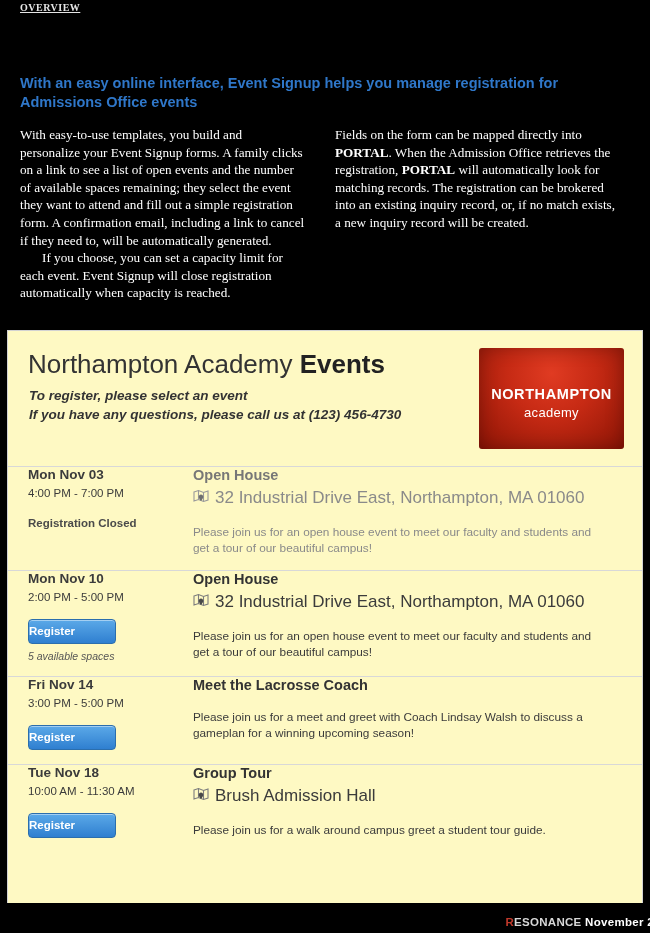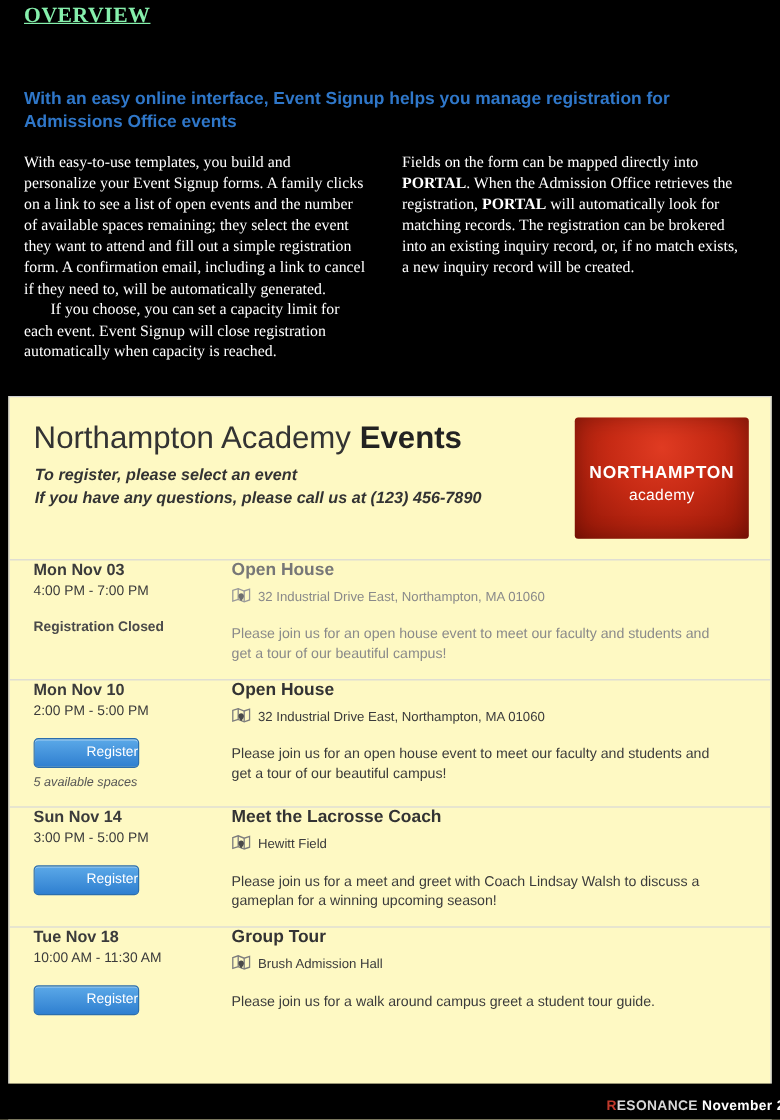--- a/index.html
+++ b/index.html
@@ -21,23 +21,23 @@
     height: 330px;
     background: #000;
     color: #fff;
   }
   .overview-kicker {
     position: absolute;
     left: 20px;
     top: 2px;
     font-family: "Liberation Serif", serif;
     font-weight: bold;
-    font-size: 18px;
+    font-size: 10px;
     letter-spacing: 0.5px;
-    color: #86efac;
+    color: #e5e5e5;
     text-decoration: underline;
   }
   .headline {
     position: absolute;
     left: 18px;
     top: 22px;
     font-family: "Liberation Serif", serif;
     font-weight: bold;
     font-size: 27px;
     color: #2f77c9;
@@ -173,24 +173,24 @@
   .ev-closed {
     margin-top: 18px;
     font-size: 11.5px;
     font-weight: bold;
     color: #4a4a4a;
   }
   .btn-register {
     margin-top: 16px;
     display: inline-block;
     width: 86px;
-    text-align: right;
+    text-align: left;
     padding: 5px 0 6px 0;
     font-size: 11.5px;
-    font-weight: normal;
+    font-weight: bold;
     color: #fff;
     border-radius: 4px;
     background: linear-gradient(#5ba9e8, #2f7fd0);
     border: 1px solid #2b6ead;
     box-shadow: inset 0 1px 0 rgba(255,255,255,0.45);
     cursor: pointer;
   }
   .ev-spaces {
     margin-top: 6px;
     font-size: 10.5px;
@@ -205,23 +205,23 @@
     font-size: 14.5px;
     font-weight: bold;
     color: #777;
   }
   .event-row.active .ev-name {
     color: #333;
   }
   .ev-loc {
     margin-top: 5px;
     display: flex;
-    align-items: flex-end;
+    align-items: flex-start;
     gap: 6px;
-    font-size: 11px;
+    font-size: 17px;
     color: #8a8a8a;
   }
   .event-row.active .ev-loc {
     color: #3b3b3b;
   }
   .map-icon {
     display: inline-block;
     width: 16px;
     height: 16px;
     flex: 0 0 16px;
@@ -291,21 +291,21 @@
 <div class="shot">
 
   <div class="shot-header">
     <div class="shot-title">
       <span>Northampton Academy</span>
       <span class="strong">Events</span>
     </div>
 
     <div class="shot-sub">
       <div>To register, please select an event</div>
-      <div>If you have any questions, please call us at (123) 456-7890</div>
+      <div>If you have any questions, please call us at (123) 456-4730</div>
     </div>
 
     <div class="logo">
       <div class="l1">NORTHAMPTON</div>
       <div class="l2">academy</div>
     </div>
   </div>
 
   <div class="events">
 
@@ -349,36 +349,26 @@
             </svg>
           </span>
           <span>32 Industrial Drive East, Northampton, MA 01060</span>
         </div>
         <div class="ev-desc">Please join us for an open house event to meet our faculty and students and get a tour of our beautiful campus!</div>
       </div>
     </div>
 
     <div class="event-row active">
       <div class="ev-left">
-        <div class="ev-date">Sun Nov 14</div>
+        <div class="ev-date">Fri Nov 14</div>
         <div class="ev-time">3:00 PM - 5:00 PM</div>
         <div class="btn-register">Register</div>
       </div>
       <div class="ev-right">
         <div class="ev-name">Meet the Lacrosse Coach</div>
-        <div class="ev-loc">
-          <span class="map-icon">
-            <svg viewBox="0 0 16 16" width="16" height="16" aria-hidden="true">
-              <path d="M1 4 L5.5 2.5 L10.5 4.5 L15 3 L15 12 L10.5 13.5 L5.5 11.5 L1 13 Z" fill="none" stroke="#7d7d7d" stroke-width="1.1"></path>
-              <path d="M5.5 2.5 L5.5 11.5 M10.5 4.5 L10.5 13.5" fill="none" stroke="#7d7d7d" stroke-width="1.1"></path>
-              <path d="M8 6.4 c1.3 0 2.3 1 2.3 2.3 0 1.7 -2.3 4.3 -2.3 4.3 s-2.3 -2.6 -2.3 -4.3 c0 -1.3 1 -2.3 2.3 -2.3 z" fill="#4a4a4a"></path>
-            </svg>
-          </span>
-          <span>Hewitt Field</span>
-        </div>
         <div class="ev-desc">Please join us for a meet and greet with Coach Lindsay Walsh to discuss a gameplan for a winning upcoming season!</div>
       </div>
     </div>
 
     <div class="event-row active">
       <div class="ev-left">
         <div class="ev-date">Tue Nov 18</div>
         <div class="ev-time">10:00 AM - 11:30 AM</div>
         <div class="btn-register">Register</div>
       </div>

